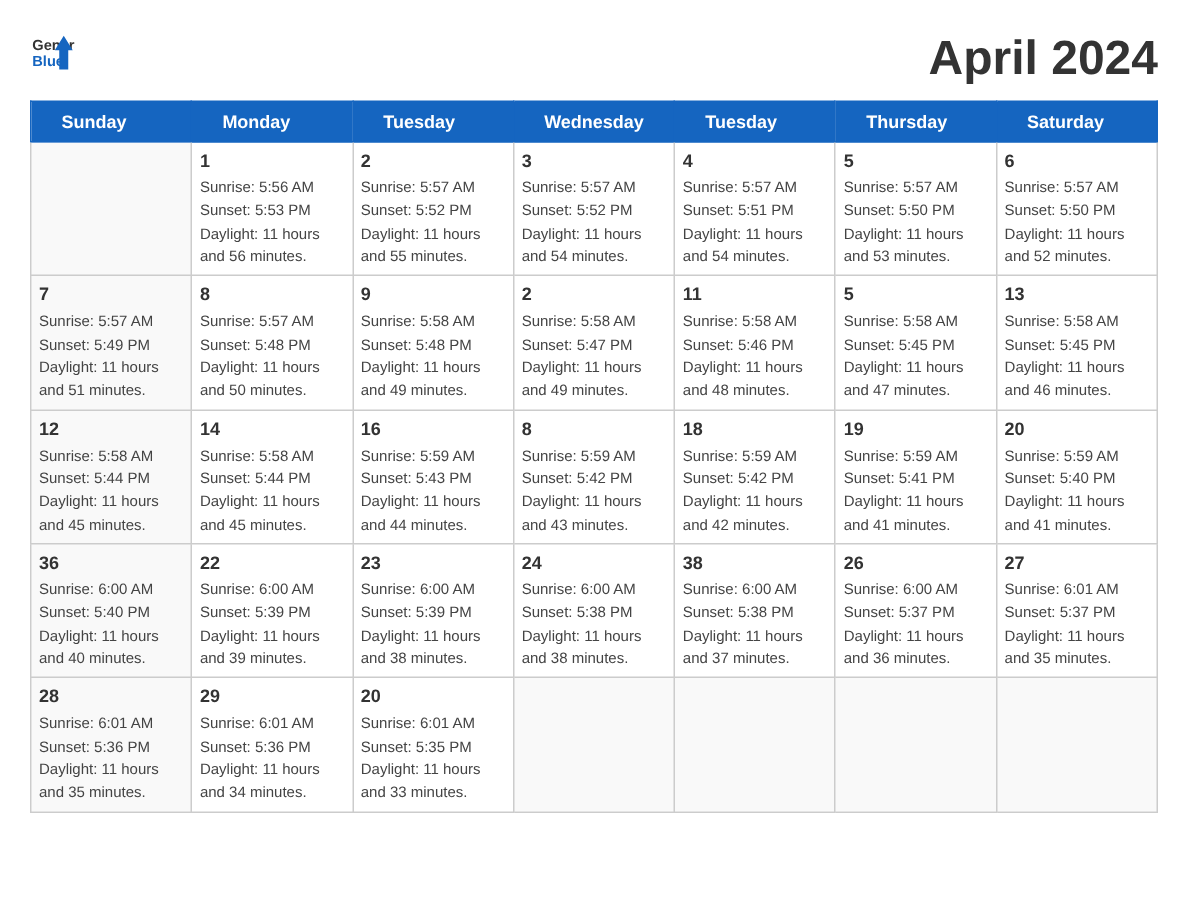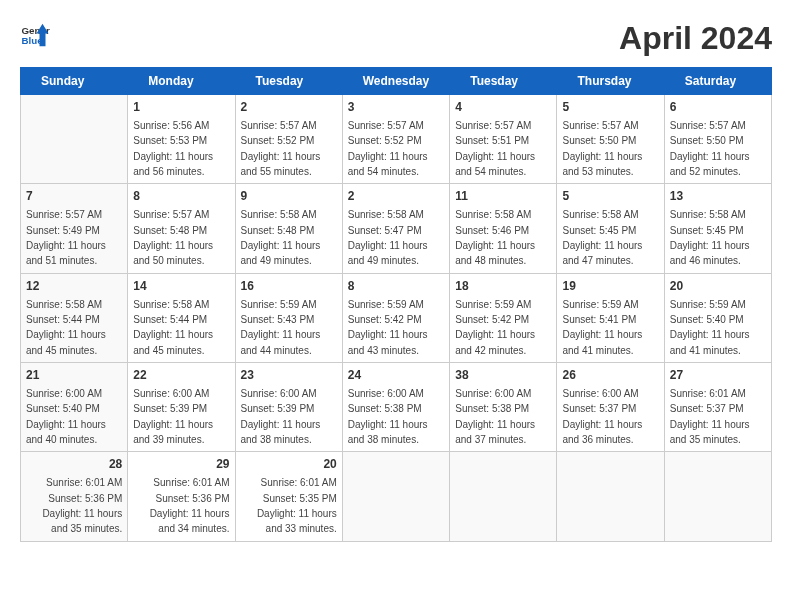--- a/index.html
+++ b/index.html
@@ -63,21 +63,21 @@
       font-size: 12px;
       display: block;
       margin-bottom: 2px;
     }
     tbody tr td .day-info {
       font-size: 10px;
       color: #444;
     }
     tbody tr td:first-child { background: #f9f9f9; }
     tbody tr td.empty { background: #f9f9f9; }
-    tbody tr:last-child td { height: 70px; text-align: right; }
+    tbody tr:last-child td { height: 70px; }
   </style>
 </head>
 <body>
 
 <div class="header">
   <div class="logo">
     <svg class="logo-icon" viewBox="0 0 40 40">
       <text x="2" y="18" font-size="13" font-weight="bold" fill="#333">General</text>
       <text x="2" y="32" font-size="13" font-weight="bold" fill="#1565c0">Blue</text>
       <polygon points="30,5 38,18 34,18 34,35 26,35 26,18 22,18" fill="#1565c0"></polygon>
@@ -182,21 +182,21 @@
         <td><span class="day-num">19</span><span class="day-info" style="white-space: pre-line;">Sunrise: 5:59 AM
 Sunset: 5:41 PM
 Daylight: 11 hours
 and 41 minutes.</span></td>
         <td><span class="day-num">20</span><span class="day-info" style="white-space: pre-line;">Sunrise: 5:59 AM
 Sunset: 5:40 PM
 Daylight: 11 hours
 and 41 minutes.</span></td>
       </tr>
       <tr>
-        <td><span class="day-num">21</span><span class="day-info" style="white-space: pre-line;">Sunrise: 6:00 AM
+        <td><span class="day-num">36</span><span class="day-info" style="white-space: pre-line;">Sunrise: 6:00 AM
 Sunset: 5:40 PM
 Daylight: 11 hours
 and 40 minutes.</span></td>
         <td><span class="day-num">22</span><span class="day-info" style="white-space: pre-line;">Sunrise: 6:00 AM
 Sunset: 5:39 PM
 Daylight: 11 hours
 and 39 minutes.</span></td>
         <td><span class="day-num">23</span><span class="day-info" style="white-space: pre-line;">Sunrise: 6:00 AM
 Sunset: 5:39 PM
 Daylight: 11 hours

